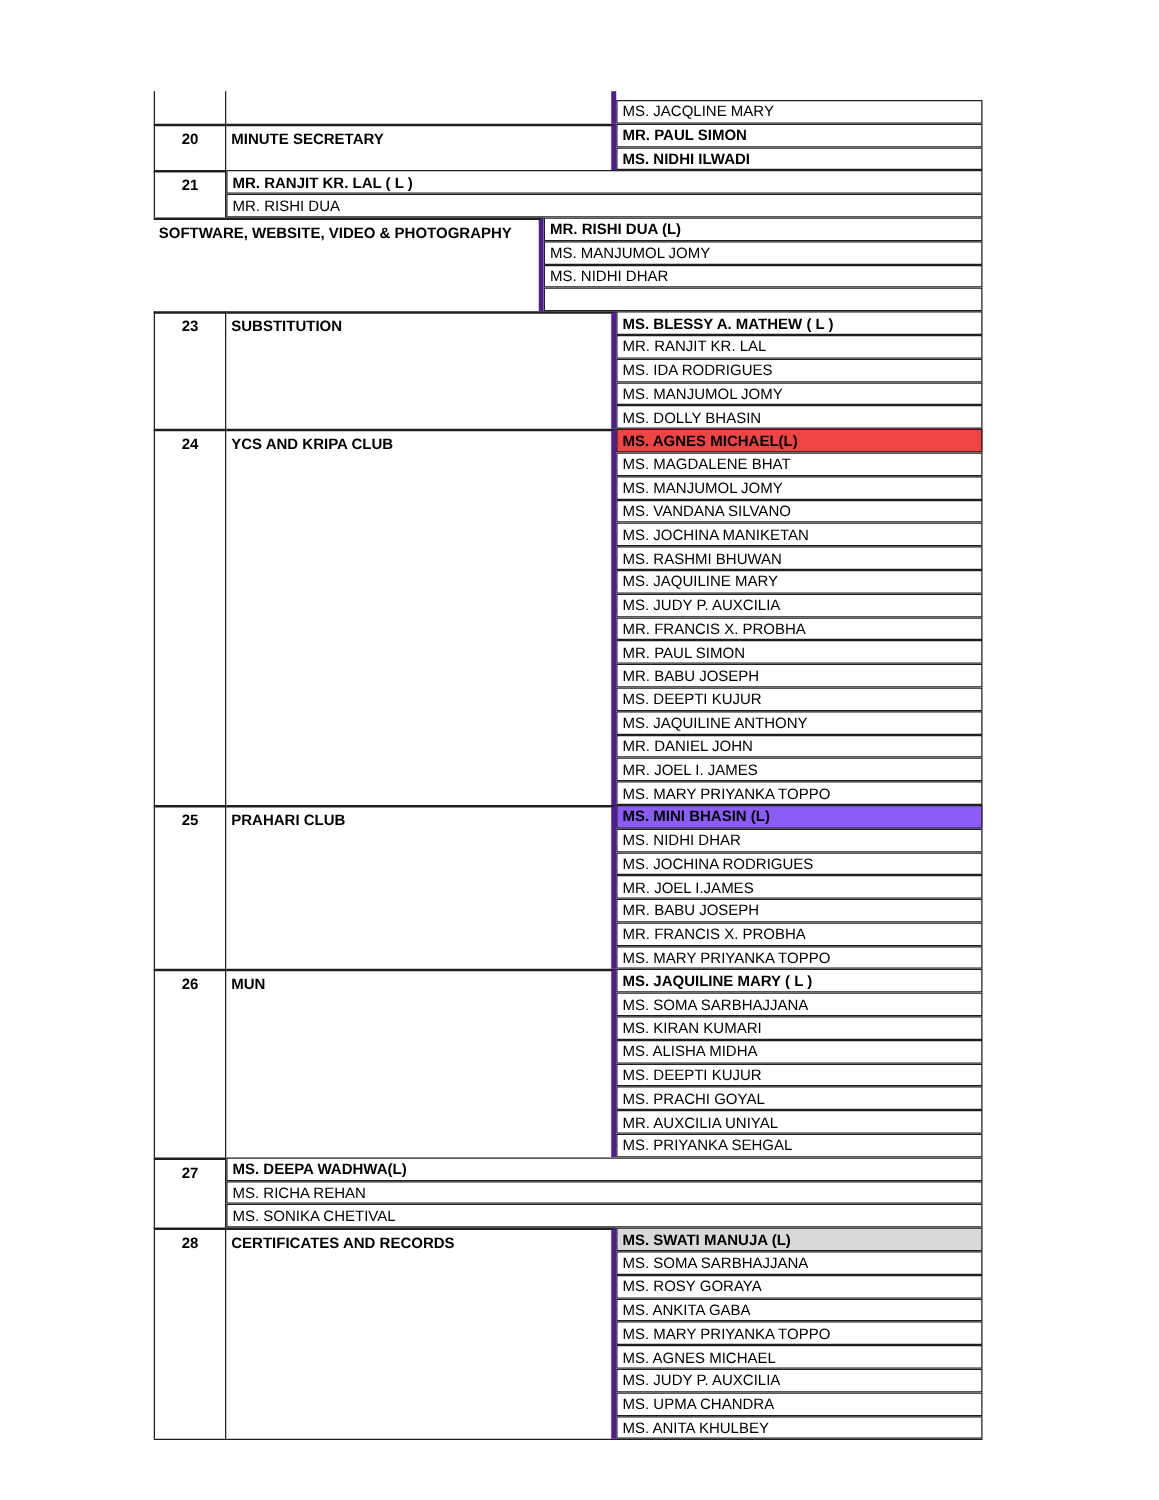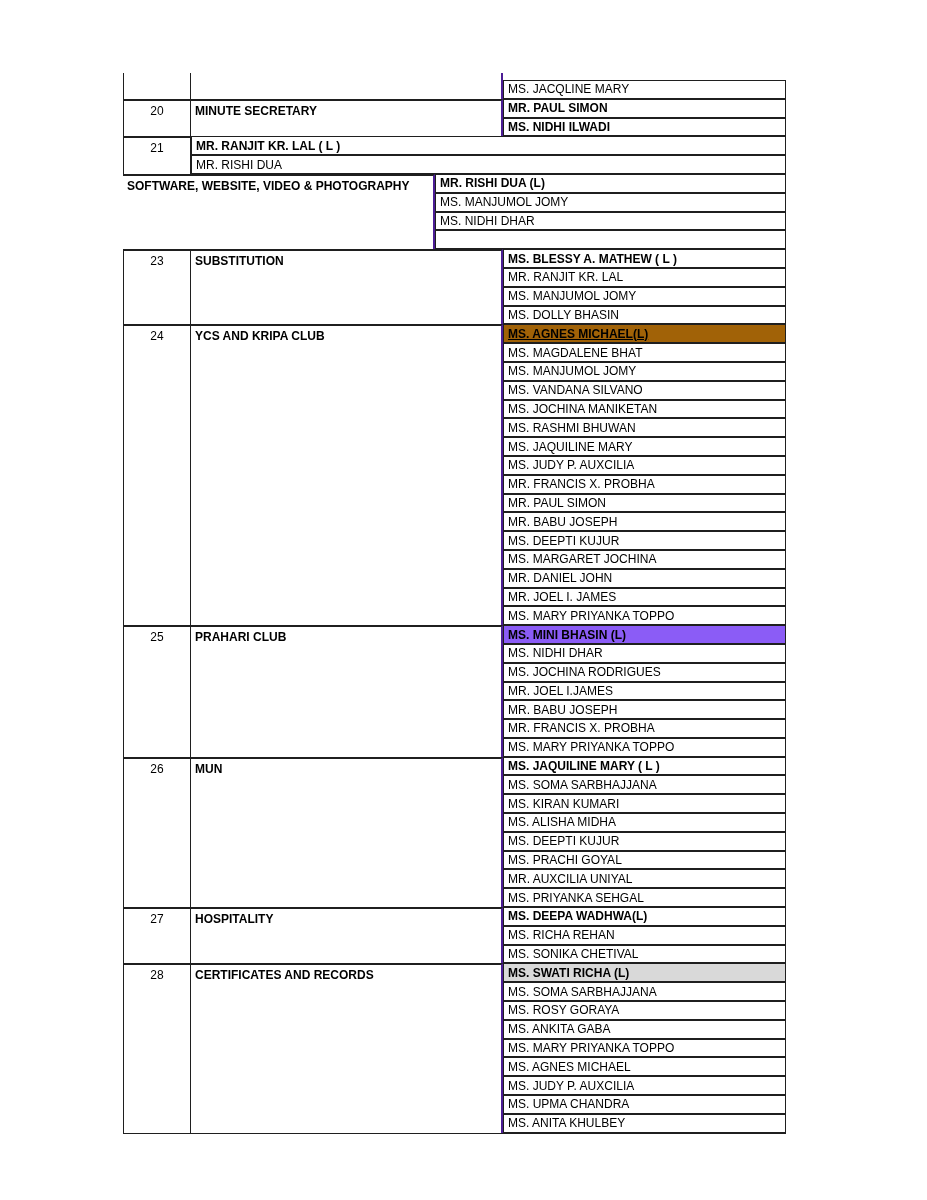--- a/index.html
+++ b/index.html
@@ -17,32 +17,33 @@
     left: 123px;
     top: 73px;
     width: 663px;
     border-bottom: 1px solid #1f1f1f;
   }
   .section {
     display: flex;
     align-items: stretch;
   }
   .col-num {
-    width: 68px;
+    width: 58px;
     box-sizing: border-box;
     border-left: 1px solid #1f1f1f;
     border-right: 1px solid #1f1f1f;
     text-align: center;
     font-size: 12px;
     padding-top: 3px;
+    font-weight: bold;
   }
   .col-committee {
     width: 312px;
     box-sizing: border-box;
-    border-right: 2px solid #4c1d95;
+    border-right: 4px solid #4c1d95;
     font-size: 12px;
     font-weight: bold;
     padding: 3px 2px 0 4px;
     white-space: nowrap;
     overflow: hidden;
   }
   .section:not(.partial) .col-num,
   .section:not(.partial) .col-committee {
     border-top: 2px solid #1f1f1f;
   }
@@ -101,41 +102,42 @@
           <div class="member-cell">MS. NIDHI DHAR</div>
           <div class="member-cell"></div>
         </div>
       </div>
       <div class="section">
         <div class="col-num">23</div>
         <div class="col-committee">SUBSTITUTION</div>
         <div class="col-members">
           <div class="member-cell bold">MS. BLESSY A. MATHEW ( L )</div>
           <div class="member-cell">MR. RANJIT KR. LAL</div>
+          <div class="member-cell">MS. IDA RODRIGUES</div>
           <div class="member-cell">MS. MANJUMOL JOMY</div>
           <div class="member-cell">MS. DOLLY BHASIN</div>
         </div>
       </div>
       <div class="section">
         <div class="col-num">24</div>
         <div class="col-committee">YCS AND KRIPA CLUB</div>
         <div class="col-members">
-          <div class="member-cell bold" style="background: #a16207; text-decoration: underline;">MS. AGNES MICHAEL(L)</div>
+          <div class="member-cell bold" style="background: #ef4444;">MS. AGNES MICHAEL(L)</div>
           <div class="member-cell">MS. MAGDALENE BHAT</div>
           <div class="member-cell">MS. MANJUMOL JOMY</div>
           <div class="member-cell">MS. VANDANA SILVANO</div>
           <div class="member-cell">MS. JOCHINA MANIKETAN</div>
           <div class="member-cell">MS. RASHMI BHUWAN</div>
           <div class="member-cell">MS. JAQUILINE MARY</div>
           <div class="member-cell">MS. JUDY P. AUXCILIA</div>
           <div class="member-cell">MR. FRANCIS X. PROBHA</div>
           <div class="member-cell">MR. PAUL SIMON</div>
           <div class="member-cell">MR. BABU JOSEPH</div>
           <div class="member-cell">MS. DEEPTI KUJUR</div>
-          <div class="member-cell">MS. MARGARET JOCHINA</div>
+          <div class="member-cell">MS. JAQUILINE ANTHONY</div>
           <div class="member-cell">MR. DANIEL JOHN</div>
           <div class="member-cell">MR. JOEL I. JAMES</div>
           <div class="member-cell">MS. MARY PRIYANKA TOPPO</div>
         </div>
       </div>
       <div class="section">
         <div class="col-num">25</div>
         <div class="col-committee">PRAHARI CLUB</div>
         <div class="col-members">
           <div class="member-cell bold" style="background: #8b5cf6;">MS. MINI BHASIN (L)</div>
@@ -156,32 +158,31 @@
           <div class="member-cell">MS. KIRAN KUMARI</div>
           <div class="member-cell">MS. ALISHA MIDHA</div>
           <div class="member-cell">MS. DEEPTI KUJUR</div>
           <div class="member-cell">MS. PRACHI GOYAL</div>
           <div class="member-cell">MR. AUXCILIA UNIYAL</div>
           <div class="member-cell">MS. PRIYANKA SEHGAL</div>
         </div>
       </div>
       <div class="section">
         <div class="col-num">27</div>
-        <div class="col-committee">HOSPITALITY</div>
         <div class="col-members">
           <div class="member-cell bold">MS. DEEPA WADHWA(L)</div>
           <div class="member-cell">MS. RICHA REHAN</div>
           <div class="member-cell">MS. SONIKA CHETIVAL</div>
         </div>
       </div>
       <div class="section">
         <div class="col-num">28</div>
         <div class="col-committee">CERTIFICATES AND RECORDS</div>
         <div class="col-members">
-          <div class="member-cell bold" style="background: rgb(217, 217, 217);">MS. SWATI RICHA (L)</div>
+          <div class="member-cell bold" style="background: rgb(217, 217, 217);">MS. SWATI MANUJA (L)</div>
           <div class="member-cell">MS. SOMA SARBHAJJANA</div>
           <div class="member-cell">MS. ROSY GORAYA</div>
           <div class="member-cell">MS. ANKITA GABA</div>
           <div class="member-cell">MS. MARY PRIYANKA TOPPO</div>
           <div class="member-cell">MS. AGNES MICHAEL</div>
           <div class="member-cell">MS. JUDY P. AUXCILIA</div>
           <div class="member-cell">MS. UPMA CHANDRA</div>
           <div class="member-cell">MS. ANITA KHULBEY</div>
         </div>
       </div>

